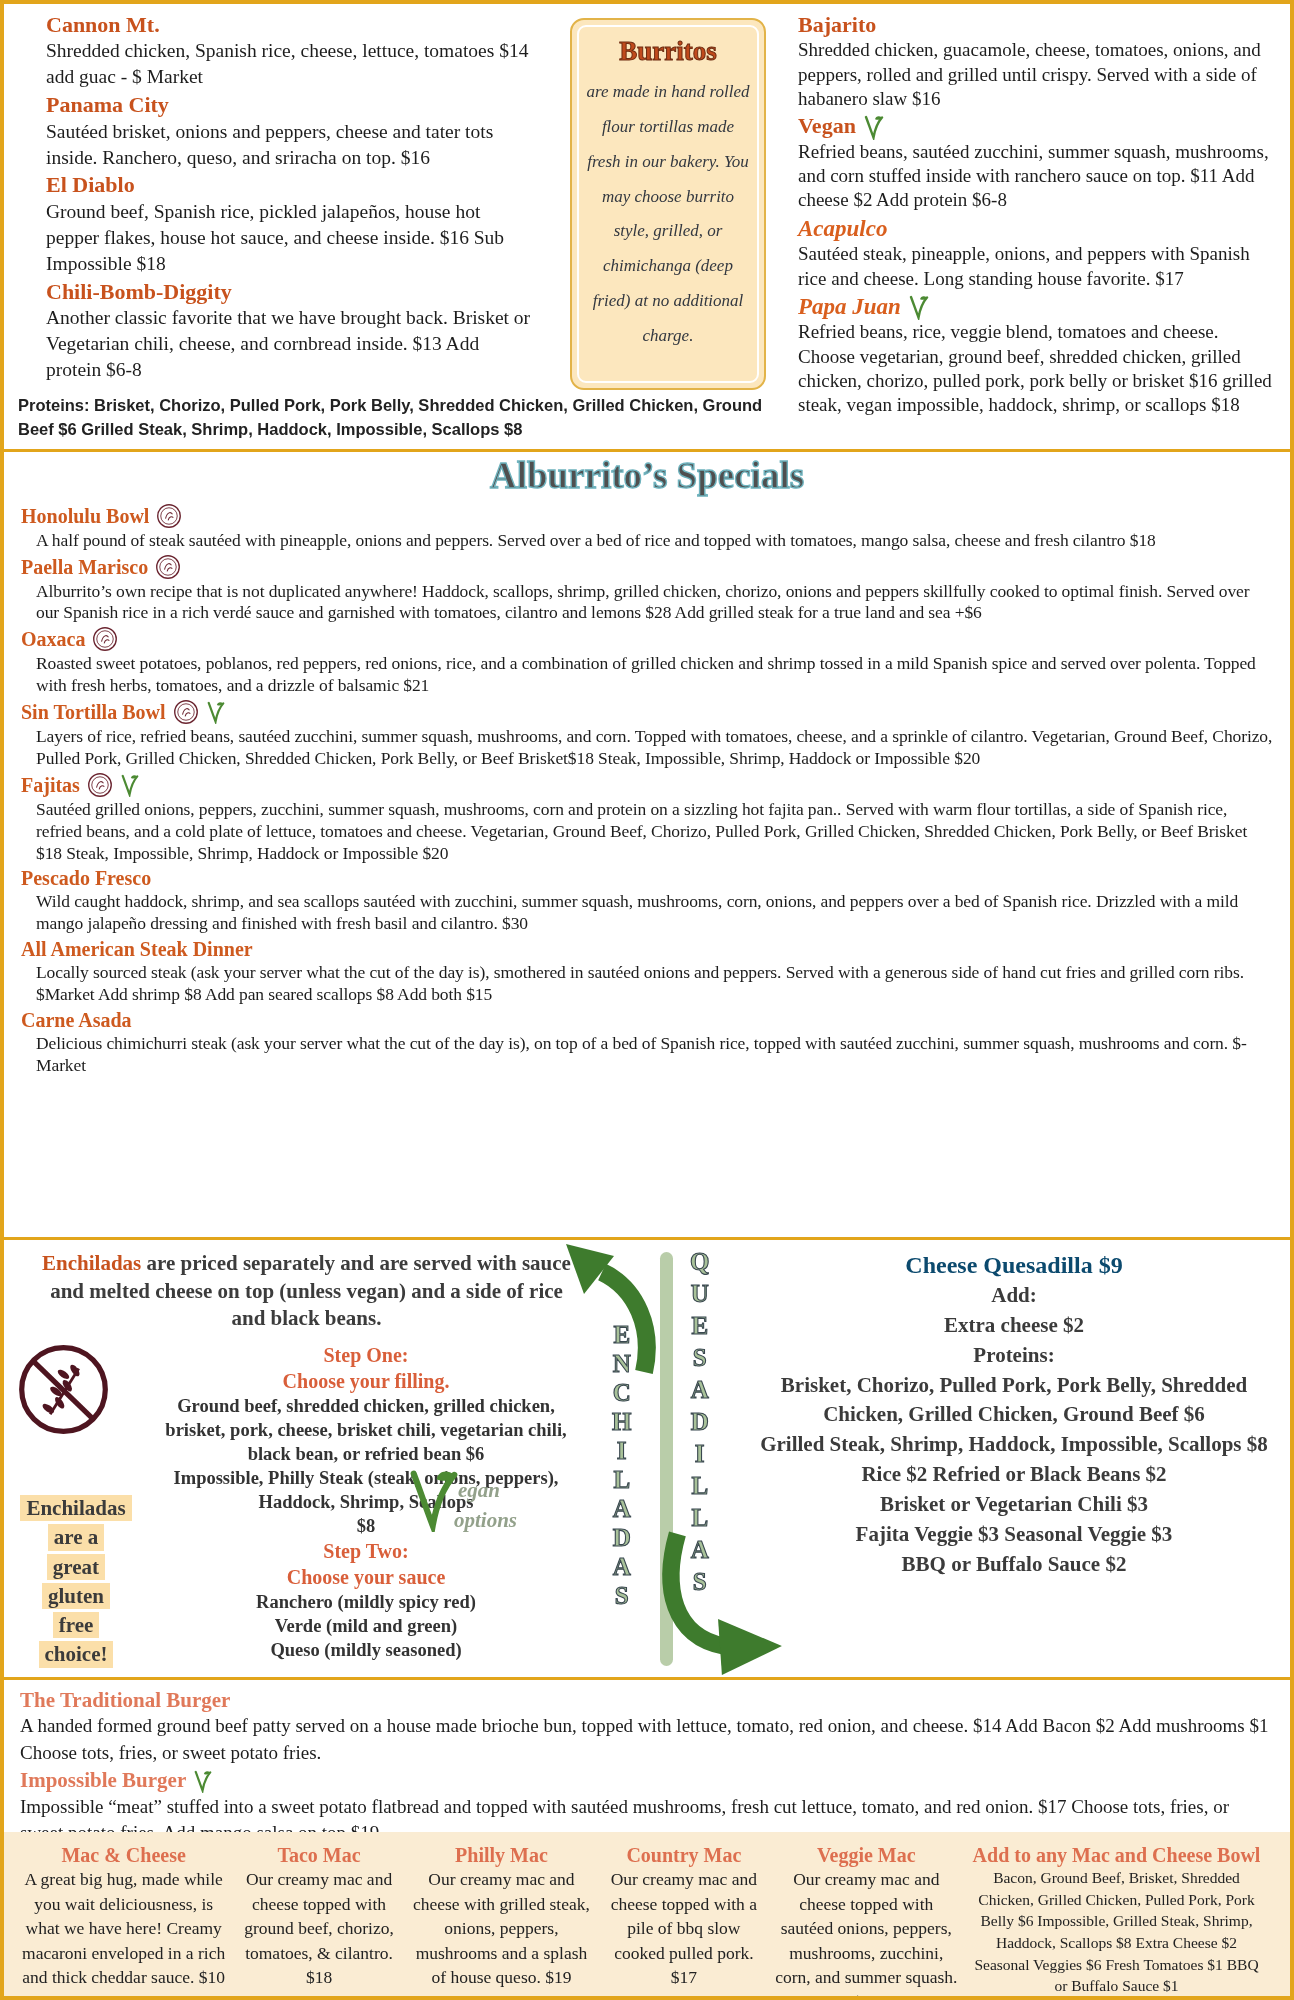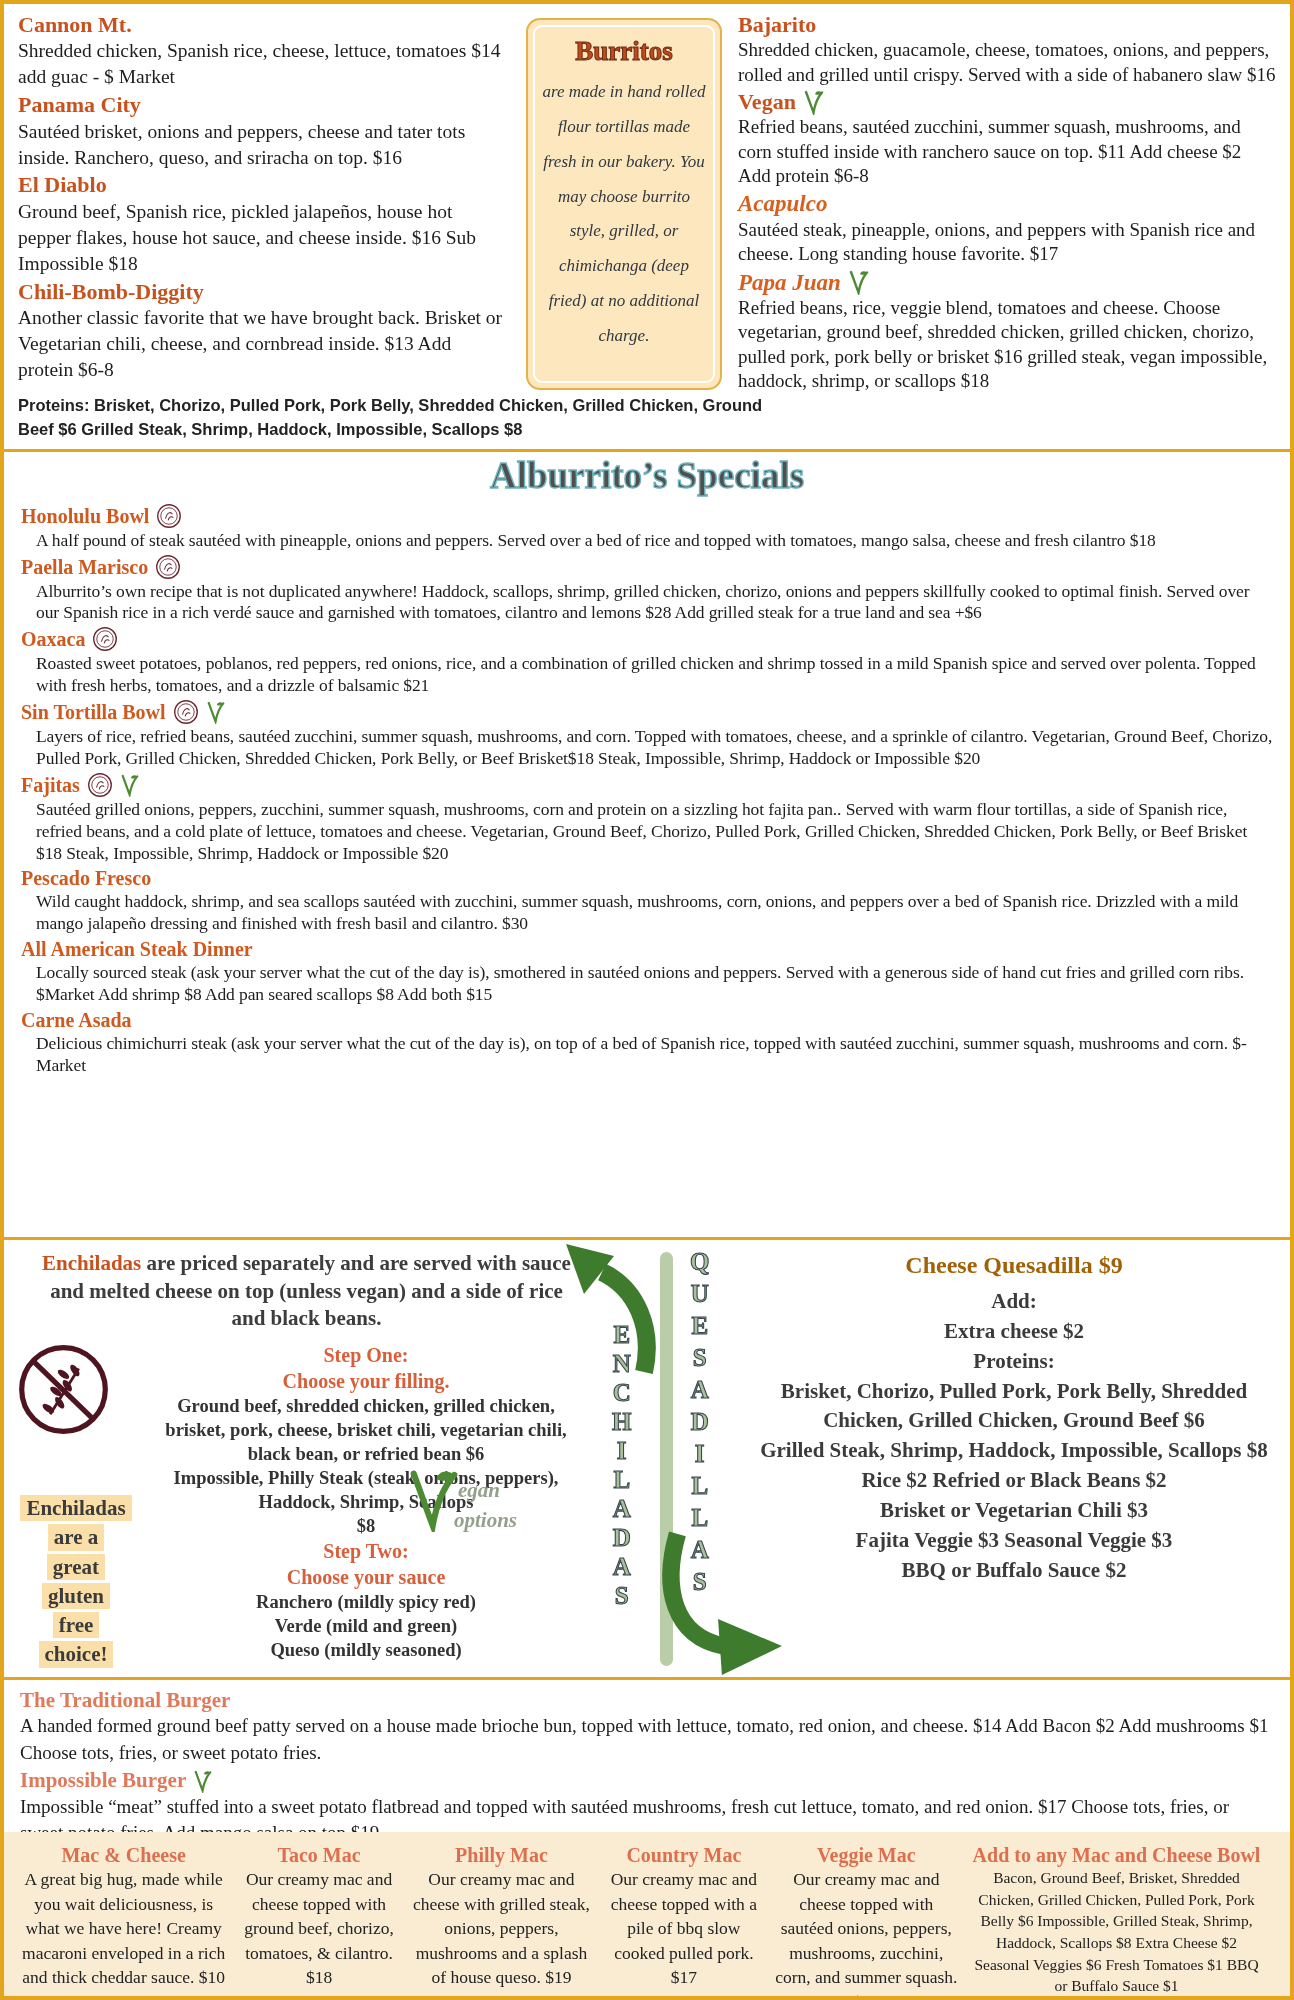--- a/index.html
+++ b/index.html
@@ -1,21 +1,21 @@
 <!DOCTYPE html>
 <html><head>
 <meta charset="utf-8">
 <style>
   html,body{margin:0;padding:0;background:#fff;}
   .page{width:1294px;height:2000px;box-sizing:border-box;border:4px solid #E2A51B;background:#fff;
         font-family:"Liberation Serif","DejaVu Serif",serif;color:#1d1d1d;position:relative;overflow:hidden;}
   .sec{box-sizing:border-box;overflow:hidden;}
   
   .sec-top{height:448px;border-bottom:3px solid #E2A51B;padding:8px 14px;position:relative;}
-  .top-cols{display:flex;gap:16px;}
+  .top-cols{display:flex;gap:32px;margin-left:28px;}
   .col-left{width:492px;flex:0 0 492px;}
   .col-box{width:196px;flex:0 0 196px;}
   .col-right{flex:1;}
   .hdr{margin:0;font-weight:bold;font-size:22px;line-height:1.2;color:#C8521D;display:flex;align-items:center;gap:7px;}
   .hdr.script{font-style:italic;color:#D95F1E;font-size:23px;}
   .desc{margin:0 0 2px 0;font-size:19.5px;line-height:1.33;color:#1d1d1d;}
   .col-right .desc{font-size:19px;line-height:1.28;}
   .proteins{position:absolute;left:14px;bottom:7px;width:770px;font-family:"Liberation Sans","DejaVu Sans",sans-serif;
             font-weight:bold;font-size:16.5px;line-height:1.45;color:#222;}
   .burrito-box{margin-top:6px;height:372px;background:#FCE7BE;border:2px solid #E2B348;border-radius:14px;
@@ -49,21 +49,21 @@
   .arrow-top{left:558px;top:4px;}
   .arrow-bottom{left:648px;top:288px;}
   .vcol{position:absolute;text-align:center;font-weight:bold;font-size:25px;color:#A9C29A;-webkit-text-stroke:1.1px #3A4850;}
   .vcol span{display:block;}
   .vcol-e{left:608px;top:80px;}
   .vcol-e span{line-height:29px;}
   .vcol-q{left:686px;top:6px;}
   .vcol-q span{line-height:32px;}
   .vbar{position:absolute;left:656px;top:12px;width:13px;height:414px;background:#B9CDA9;border-radius:7px;}
   .ques{position:absolute;left:748px;top:10px;width:524px;text-align:center;}
-  .ques-title{color:#a16207;font-weight:bold;font-size:24px;line-height:1.3;margin-bottom:6px;}
+  .ques-title{color:#0c4a6e;font-weight:bold;font-size:24px;line-height:1.3;}
   .ques-line{font-weight:bold;font-size:21px;line-height:1.42;color:#3b3b3b;}
   
   .sec-burgers{height:152px;padding:8px 16px;}
   .sec-burgers .hdr{color:#E0795A;font-size:21px;}
   .sec-burgers .desc{font-size:19px;line-height:1.4;}
   
   .sec-mac{height:304px;background:#FAECD3;padding:12px 24px 6px 14px;display:flex;gap:8px;}
   .mac-col{text-align:center;}
   .mac-title{color:#DD6F4F;font-weight:bold;font-size:20px;line-height:1.15;}
   .mac-desc{font-size:17.5px;line-height:1.4;color:#222;}

